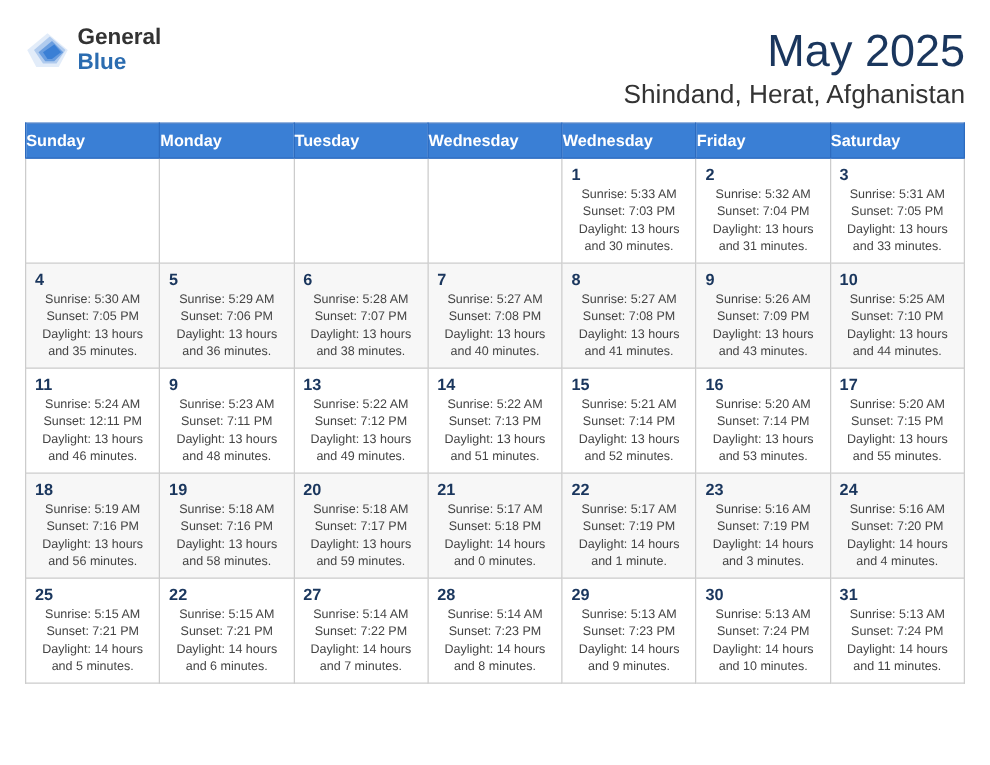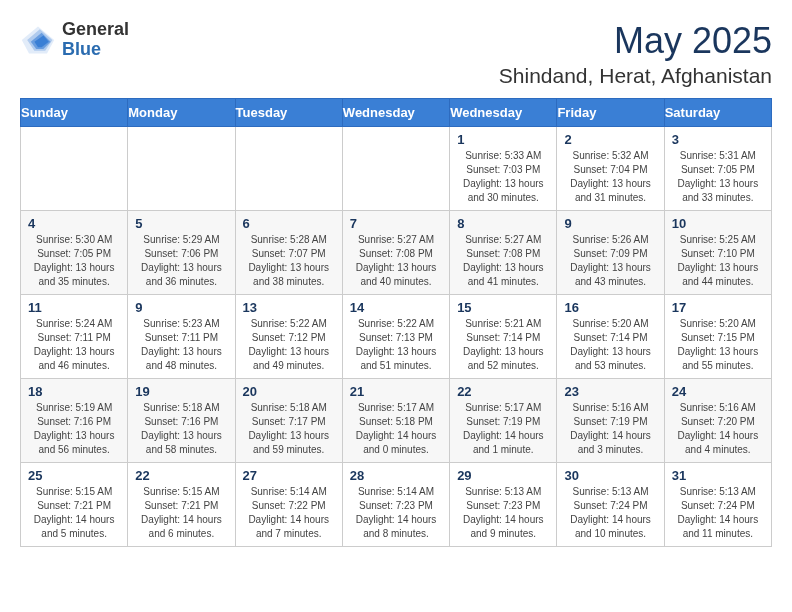--- a/index.html
+++ b/index.html
@@ -207,21 +207,21 @@
           <div class="day-info">Sunrise: 5:25 AM
 Sunset: 7:10 PM
 Daylight: 13 hours
 and 44 minutes.</div>
         </td>
       </tr>
       <tr>
         <td>
           <span class="day-number">11</span>
           <div class="day-info">Sunrise: 5:24 AM
-Sunset: 7:11 PM
+Sunset: 12:11 PM
 Daylight: 13 hours
 and 46 minutes.</div>
         </td>
         <td>
           <span class="day-number">9</span>
           <div class="day-info">Sunrise: 5:23 AM
 Sunset: 7:11 PM
 Daylight: 13 hours
 and 48 minutes.</div>
         </td>

